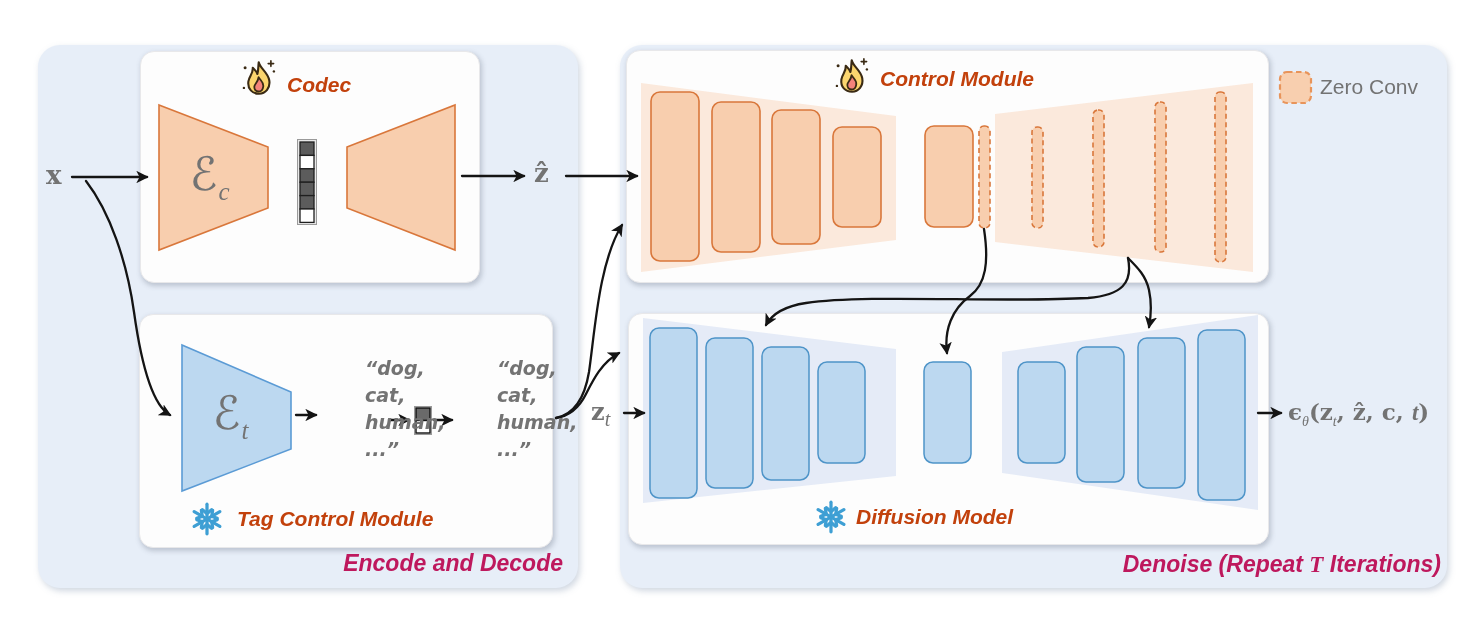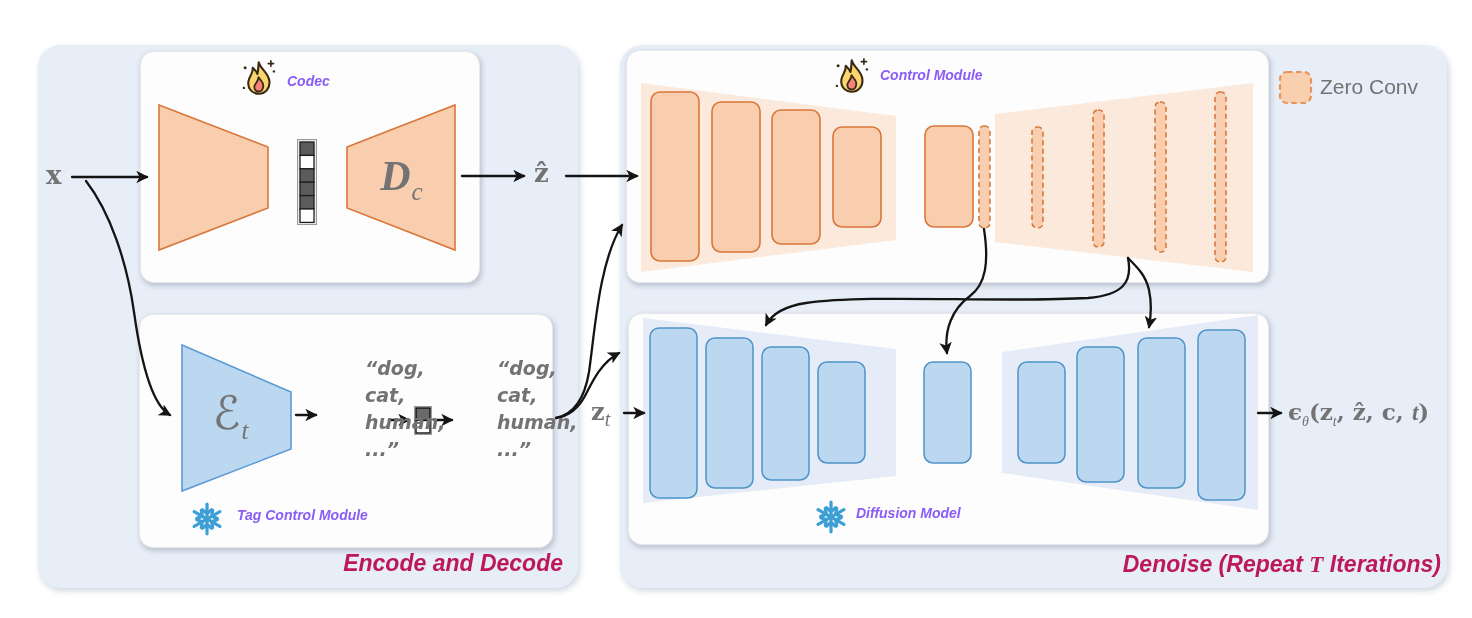--- a/index.html
+++ b/index.html
@@ -4,21 +4,21 @@
 <style>
   html,body{margin:0;padding:0;background:#ffffff;}
   #canvas{position:relative;width:1472px;height:618px;background:#ffffff;overflow:hidden;
           font-family:"Liberation Sans",sans-serif;}
   .panel{position:absolute;background:#E7EEF8;border-radius:22px;
          box-shadow:2px 3px 6px rgba(120,140,170,.35);}
   .whitebox{position:absolute;background:#FDFDFD;border:1px solid #e8e8ea;border-radius:14px;
             box-shadow:1.5px 2.5px 5px rgba(90,100,120,.30);}
   svg.overlay{position:absolute;left:0;top:0;z-index:5;}
   .lbl{position:absolute;z-index:6;color:#737373;white-space:nowrap;}
-  .title{font-style:italic;font-weight:600;font-size:14px;color:#8b5cf6;}
+  .title{font-style:italic;font-weight:600;font-size:21px;color:#c2410c;}
   .caption{font-style:italic;font-weight:600;font-size:23px;color:#be185d;}
   .caption .serifT{font-family:"Liberation Serif",serif;font-style:italic;font-weight:600;}
   .mathbf{font-family:"DejaVu Serif",serif;font-weight:700;}
   .mathit{font-family:"Liberation Serif",serif;font-style:italic;}
   .biglabel{font-size:26px;}
   .script-letter{font-family:"DejaVu Sans",sans-serif;font-size:46px;font-weight:400;}
   .script-letter-d{font-family:"Liberation Serif",serif;font-style:italic;font-weight:700;font-size:42px;}
   .enc-sub{font-family:"Liberation Serif",serif;font-style:italic;font-size:25px;position:relative;top:10px;left:1px;}
   .tagtext{font-family:"DejaVu Sans",sans-serif;font-style:italic;font-weight:600;
            font-size:19px;line-height:27px;white-space:nowrap;}
@@ -152,22 +152,22 @@
 
   <div class="lbl mathbf zt" style="left:591px;top:397px;font-size:24px;">
     <span>z</span><sub>t</sub>
   </div>
 
   <div class="lbl title" style="left:287px;top:73px;">Codec</div>
   <div class="lbl title" style="left:880px;top:67px;">Control Module</div>
   <div class="lbl title" style="left:237px;top:507px;">Tag Control Module</div>
   <div class="lbl title" style="left:856px;top:505px;">Diffusion Model</div>
 
-  <div class="lbl center" style="left:361px;top:152px;width:80px;">
-    <span class="script-letter-d">D</span><span class="enc-sub">c</span>
+  <div class="lbl center" style="left:169px;top:147px;width:80px;">
+    <span class="script-letter">ℰ</span><span class="enc-sub">c</span>
   </div>
   <div class="lbl center" style="left:190px;top:386px;width:80px;">
     <span class="script-letter">ℰ</span><span class="enc-sub">t</span>
   </div>
 
   <div class="lbl tagtext" style="left:325px;top:355px;">
     <span>“dog,</span>
     <span>cat,</span>
     <span>human,</span>
     <span>...”</span>

